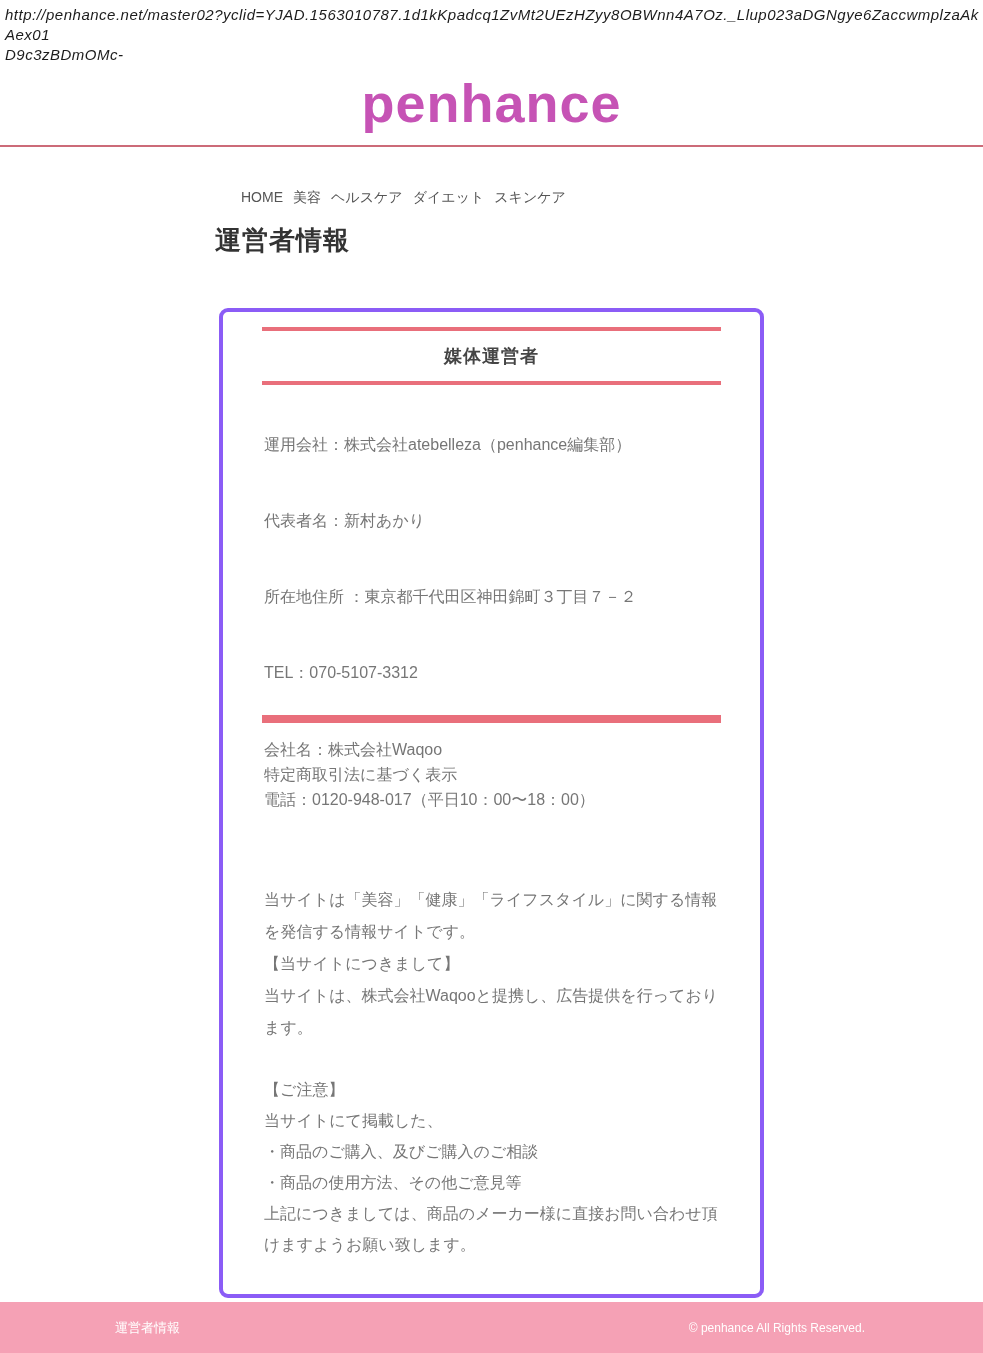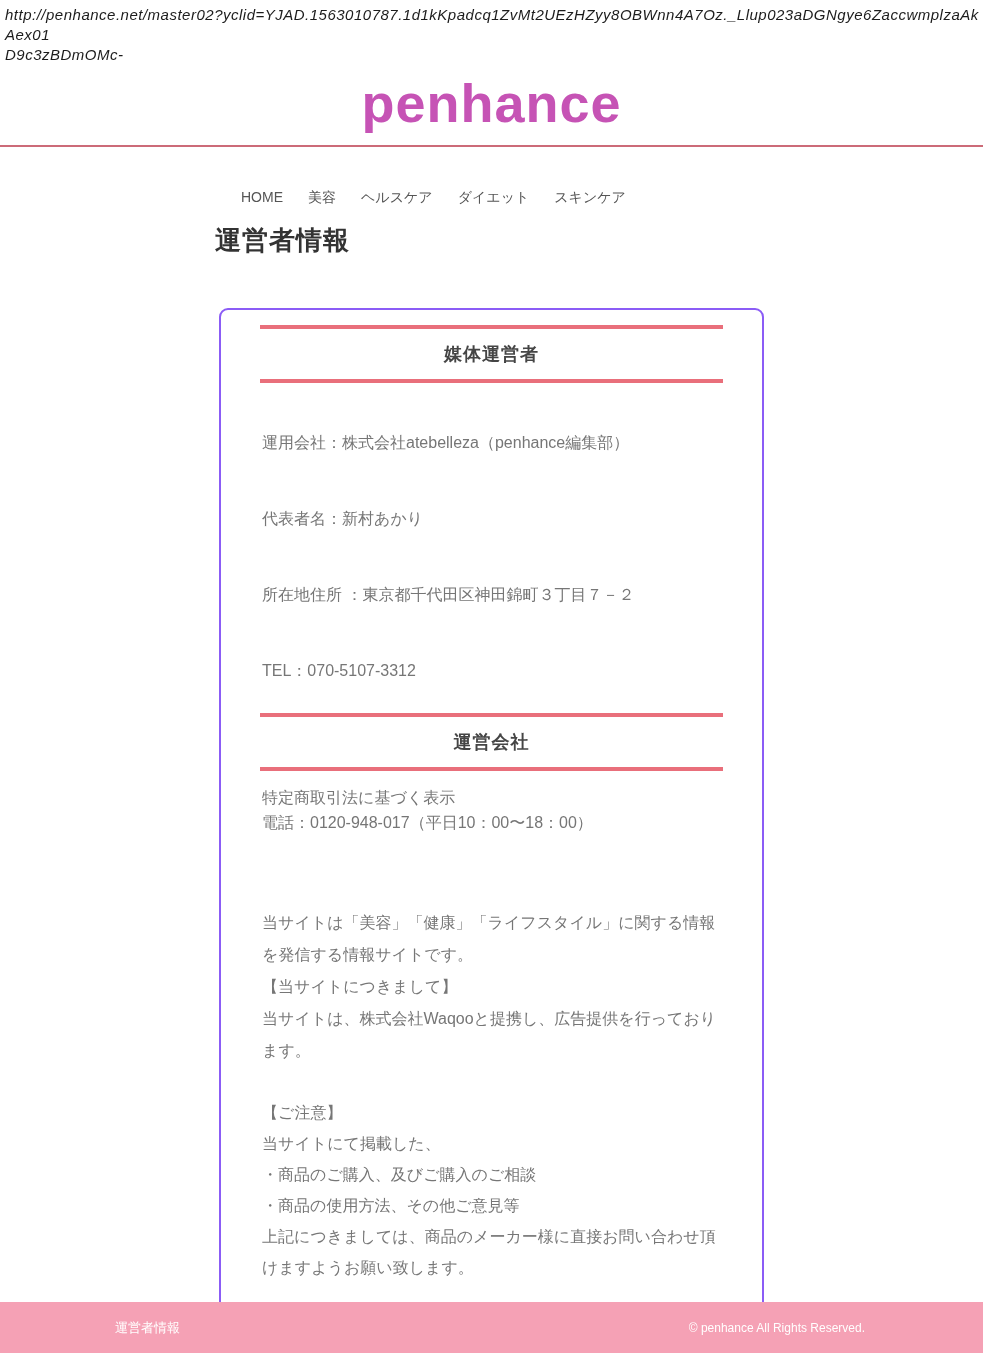--- a/index.html
+++ b/index.html
@@ -35,40 +35,40 @@
     line-height: 64px;
     cursor: pointer;
   }
 
   .top-rule { height: 2px; background: #cc6b78; margin-top: 8px; }
 
   .content-col { width: 545px; margin: 0 auto; }
 
   .nav {
     display: flex;
-    gap: 25px;
+    gap: 10px;
     padding-left: 22px;
     margin-top: 42px;
     font-size: 14px;
     color: #555;
   }
   .nav-item { cursor: pointer; white-space: nowrap; }
 
   .page-title {
     margin: 16px 0 0 -4px;
     font-size: 26px;
     font-weight: bold;
     color: #333;
     letter-spacing: 1px;
   }
 
   .card {
     margin-top: 50px;
     margin-bottom: 131px;
-    border: 2px solid #8b5cf6;
+    border: 4px solid #8b5cf6;
     border-radius: 9px;
     background: #fff;
     padding: 15px 39px 34px 39px;
     min-height: 886px;
   }
 
   .bar { height: 4px; background: #e96f7b; border: 0; margin: 0; }
 
   .card h2 {
     margin: 13px 0;
@@ -143,24 +143,24 @@
     <hr class="bar">
 
     <div class="info-block loose">
       <div>運用会社：株式会社atebelleza（penhance編集部）</div>
       <div>代表者名：新村あかり</div>
       <div>所在地住所 ：東京都千代田区神田錦町３丁目７－２</div>
       <div>TEL：070-5107-3312</div>
     </div>
 
     <hr class="bar">
-    <h2>運営会社</h2>
     <hr class="bar">
 
     <div class="info-block tight">
+      <div>会社名：株式会社Waqoo</div>
       <div>特定商取引法に基づく表示</div>
       <div>電話：0120-948-017（平日10：00〜18：00）</div>
     </div>
 
     <div class="para-block first">
       <div>当サイトは「美容」「健康」「ライフスタイル」に関する情報を発信する情報サイトです。</div>
       <div>【当サイトにつきまして】</div>
       <div>当サイトは、株式会社Waqooと提携し、広告提供を行っております。</div>
     </div>
 

